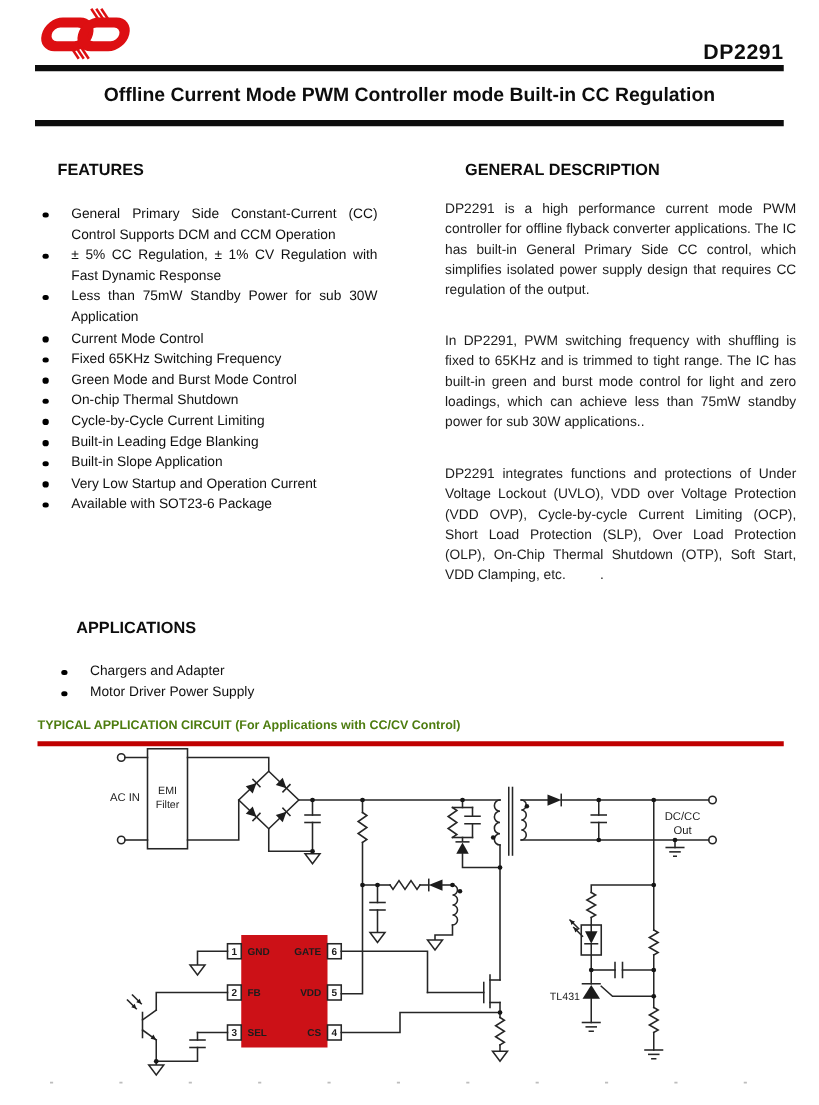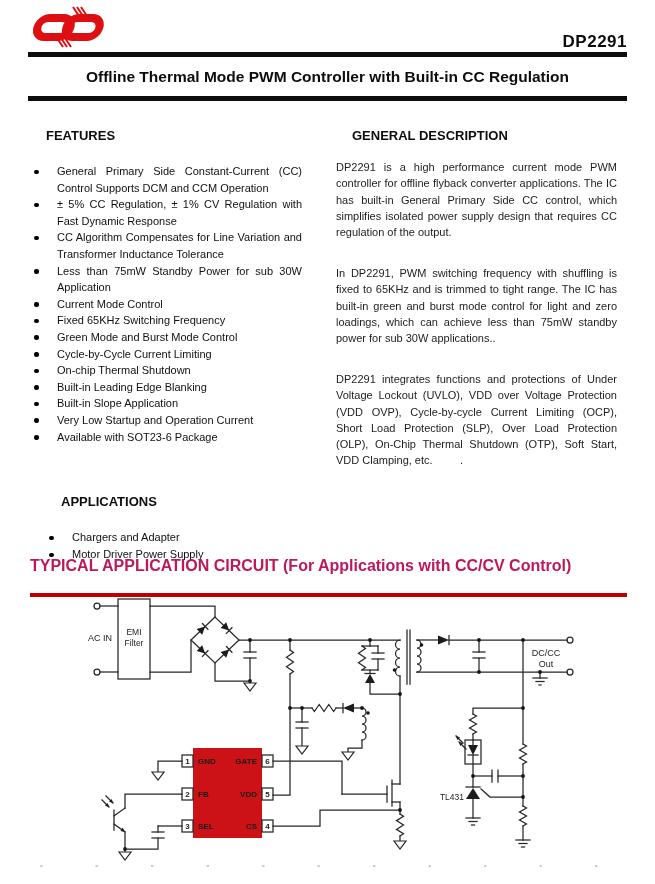--- a/index.html
+++ b/index.html
@@ -6,32 +6,32 @@
   #page{position:relative;width:655px;height:884px;background:#fff;overflow:hidden;
         font-family:"Liberation Sans",sans-serif;color:#111;}
   .logo{position:absolute;left:27px;top:5px;width:90px;height:44px;}
   .partnum{position:absolute;top:32px;right:28px;font-size:17px;font-weight:bold;letter-spacing:.5px;color:#0d0d0d;}
   .bar{position:absolute;left:28px;width:599px;height:5px;background:#0d0d0d;}
   .bar1{top:52px;} .bar2{top:96px;}
   .doc-title{position:absolute;left:28px;top:68px;width:599px;text-align:center;
              font-size:15.5px;font-weight:bold;color:#0d0d0d;}
   h2{font-size:13px;font-weight:bold;margin:16px;color:#0d0d0d;}
   .colL{position:absolute;left:30px;top:112px;width:272px;}
-  .colR{position:absolute;left:336px;top:112px;width:281px;}
+  .colR{position:absolute;left:356px;top:112px;width:281px;}
   ul.blist{list-style:none;margin:20px 0 0;padding:0;}
   ul.blist li{position:relative;padding-left:27px;font-weight:normal;font-size:11px;
               line-height:16.6px;text-align:justify;color:#101010;}
   ul.blist li::before{content:"";position:absolute;left:4px;top:6.5px;width:4.5px;height:4.5px;
                       border-radius:50%;background:#000;}
   .apps{position:absolute;left:45px;top:478px;width:272px;}
   .apps ul.blist{}
   .apps ul.blist li{line-height:17.2px;text-align:left;}
   .paras{}
   .paras p{font-size:11px;line-height:16.3px;text-align:justify;margin:0 0 24.5px;color:#1c1c1c;}
-  .circuit-heading{position:absolute;left:30px;top:557px;font-size:16px;font-weight:bold;color:#be185d;}
+  .circuit-heading{position:absolute;left:30px;top:575px;font-size:10px;font-weight:bold;color:#4d7c0f;}
   .redline{position:absolute;left:30px;top:593px;width:597px;height:4px;}
   svg.circuit{position:absolute;left:0;top:598px;}
   svg text{font-family:"Liberation Sans",sans-serif;fill:#1c1c1c;}
   .w{stroke:#262626;stroke-width:1.25;fill:none;stroke-linecap:square;}
   .fillc{fill:#1c1c1c;stroke:none;}
   .gnd{stroke:#262626;stroke-width:1.2;fill:#fff;}
   .dot{fill:#161616;stroke:none;}
 </style>
 </head>
 <body>
@@ -48,36 +48,35 @@
       <line x1="50" y1="2" x2="56" y2="11"></line>
       <line x1="54" y1="2" x2="60" y2="11"></line>
       <line x1="30" y1="33" x2="36" y2="42"></line>
       <line x1="34" y1="33" x2="40" y2="42"></line>
       <line x1="38" y1="33" x2="44" y2="42"></line>
     </g>
   </svg>
 
   <div class="partnum">DP2291</div>
   <div class="bar bar1"></div>
-  <div class="doc-title">Offline Thermal Mode PWM Controller with Built-in CC Regulation</div>
+  <div class="doc-title">Offline Current Mode PWM Controller mode Built-in CC Regulation</div>
   <div class="bar bar2"></div>
 
   <div class="colL">
     <h2>FEATURES</h2>
     <ul class="blist">
 
     <li>General Primary Side Constant-Current (CC) Control Supports DCM and CCM Operation</li>
         <li>± 5% CC Regulation, ± 1% CV Regulation with Fast Dynamic Response</li>
-        <li>CC Algorithm Compensates for Line Variation and Transformer Inductance Tolerance</li>
         <li>Less than 75mW Standby Power for sub 30W Application</li>
         <li>Current Mode Control</li>
         <li>Fixed 65KHz Switching Frequency</li>
         <li>Green Mode and Burst Mode Control</li>
+        <li>On-chip Thermal Shutdown</li>
         <li>Cycle-by-Cycle Current Limiting</li>
-        <li>On-chip Thermal Shutdown</li>
         <li>Built-in Leading Edge Blanking</li>
         <li>Built-in Slope Application</li>
         <li>Very Low Startup and Operation Current</li>
         <li>Available with SOT23-6 Package</li>
       </ul>
   </div>
 
   <div class="apps">
     <h2>APPLICATIONS</h2>
     <ul class="blist">

